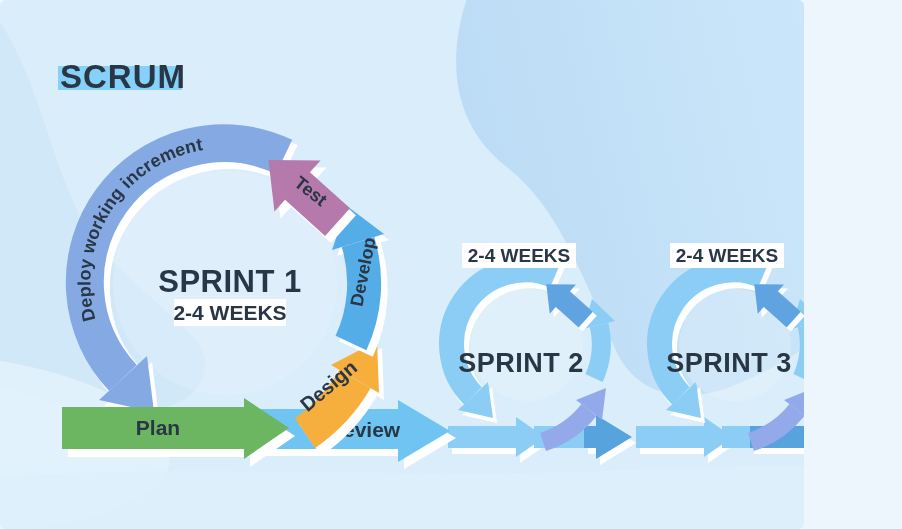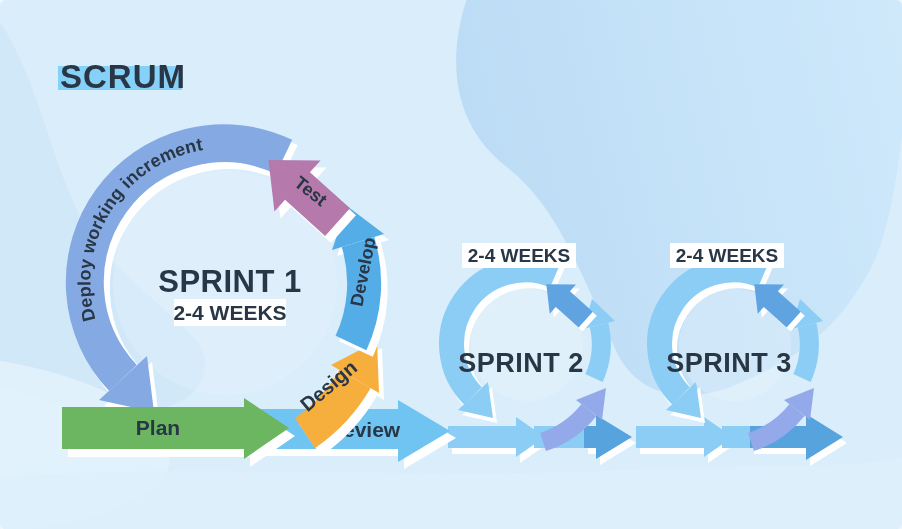--- a/index.html
+++ b/index.html
@@ -1,17 +1,17 @@
 <!DOCTYPE html>
 <html><head>
 <meta charset="utf-8">
 <style>
   html,body{margin:0;padding:0;background:#eef6fd;}
   .stage{
-    width:902px;height:529px;position:relative;overflow:hidden;
+    width:804px;height:529px;position:relative;overflow:hidden;
     font-family:"Liberation Sans","DejaVu Sans",sans-serif;
     border-radius:6px;
   }
   .stage svg{display:block;}
   text{font-family:"Liberation Sans","DejaVu Sans",sans-serif;}
   .t-title{font-size:33px;font-weight:700;letter-spacing:1px;}
   .t-sprint-big{font-size:31px;font-weight:700;letter-spacing:0.5px;}
   .t-sprint{font-size:27px;font-weight:700;letter-spacing:0.5px;}
   .t-dur-big{font-size:21px;font-weight:700;}
   .t-dur{font-size:19px;font-weight:700;}

